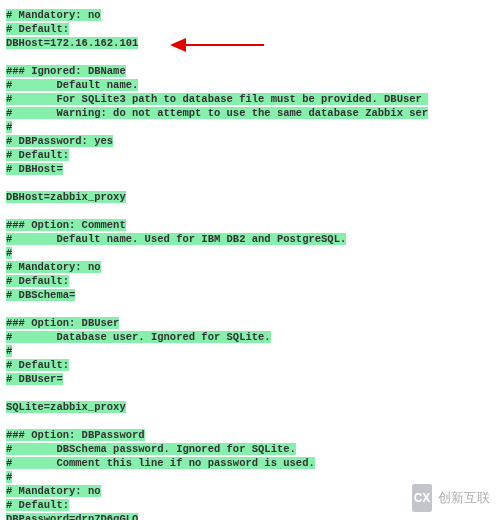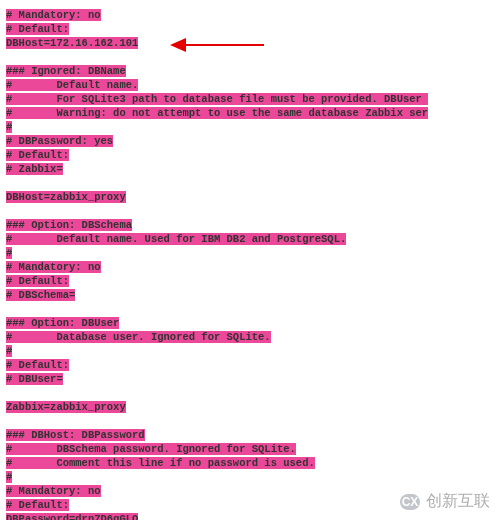--- a/index.html
+++ b/index.html
@@ -15,21 +15,21 @@
   font-family: "Courier New", Courier, monospace;
   font-size: 10.5px;
   line-height: 14px;
   white-space: pre;
   color: #333;
   padding: 8px 6px;
   letter-spacing: 0px;
   font-weight: bold;
 }
 .hl {
-  background: #ec4899;
+  background: #86efac;
   display: inline;
 }
 .arrow {
   position: absolute;
   top: 38px;
   left: 170px;
 }
 .arrow-line {
   width: 80px;
   height: 2px;
@@ -53,70 +53,70 @@
   right: 10px;
   bottom: 8px;
   display: flex;
   align-items: center;
   gap: 6px;
   opacity: 0.6;
   font-family: Arial, sans-serif;
 }
 .watermark .wm-icon {
   width: 20px;
-  height: 16px;
-  border-radius: 8px;
+  height: 28px;
+  border-radius: 2px;
   background: #9aa0a6;
   color: #fff;
   font-size: 12px;
   font-weight: bold;
   display: flex;
   align-items: center;
   justify-content: center;
 }
 .watermark .wm-text {
-  font-size: 16px;
+  font-size: 13px;
   color: #777;
   font-family: Liberation Mono, monospace;
 }
 </style>
 </head>
 <body>
 
 <div class="page"><span class="hl"># Mandatory: no</span>
 <span class="hl"># Default:</span>
 <span class="hl">DBHost=172.16.162.101</span>
 <span></span>
 <span class="hl">### Ignored: DBName</span>
 <span class="hl">#       Default name.</span>
 <span class="hl">#       For SQLite3 path to database file must be provided. DBUser </span>
 <span class="hl">#       Warning: do not attempt to use the same database Zabbix ser</span>
 <span class="hl">#</span>
 <span class="hl"># DBPassword: yes</span>
 <span class="hl"># Default:</span>
-<span class="hl"># Zabbix=</span>
+<span class="hl"># DBHost=</span>
 <span></span>
 <span class="hl">DBHost=zabbix_proxy</span>
 <span></span>
-<span class="hl">### Option: DBSchema</span>
+<span class="hl">### Option: Comment</span>
 <span class="hl">#       Default name. Used for IBM DB2 and PostgreSQL.</span>
 <span class="hl">#</span>
 <span class="hl"># Mandatory: no</span>
 <span class="hl"># Default:</span>
 <span class="hl"># DBSchema=</span>
 <span></span>
 <span class="hl">### Option: DBUser</span>
 <span class="hl">#       Database user. Ignored for SQLite.</span>
 <span class="hl">#</span>
 <span class="hl"># Default:</span>
 <span class="hl"># DBUser=</span>
 <span></span>
-<span class="hl">Zabbix=zabbix_proxy</span>
+<span class="hl">SQLite=zabbix_proxy</span>
 <span></span>
-<span class="hl">### DBHost: DBPassword</span>
+<span class="hl">### Option: DBPassword</span>
 <span class="hl">#       DBSchema password. Ignored for SQLite.</span>
 <span class="hl">#       Comment this line if no password is used.</span>
 <span class="hl">#</span>
 <span class="hl"># Mandatory: no</span>
 <span class="hl"># Default:</span>
 <span class="hl">DBPassword=drn7D6gGLO</span>
 <span></span>
 
 
 </div>

